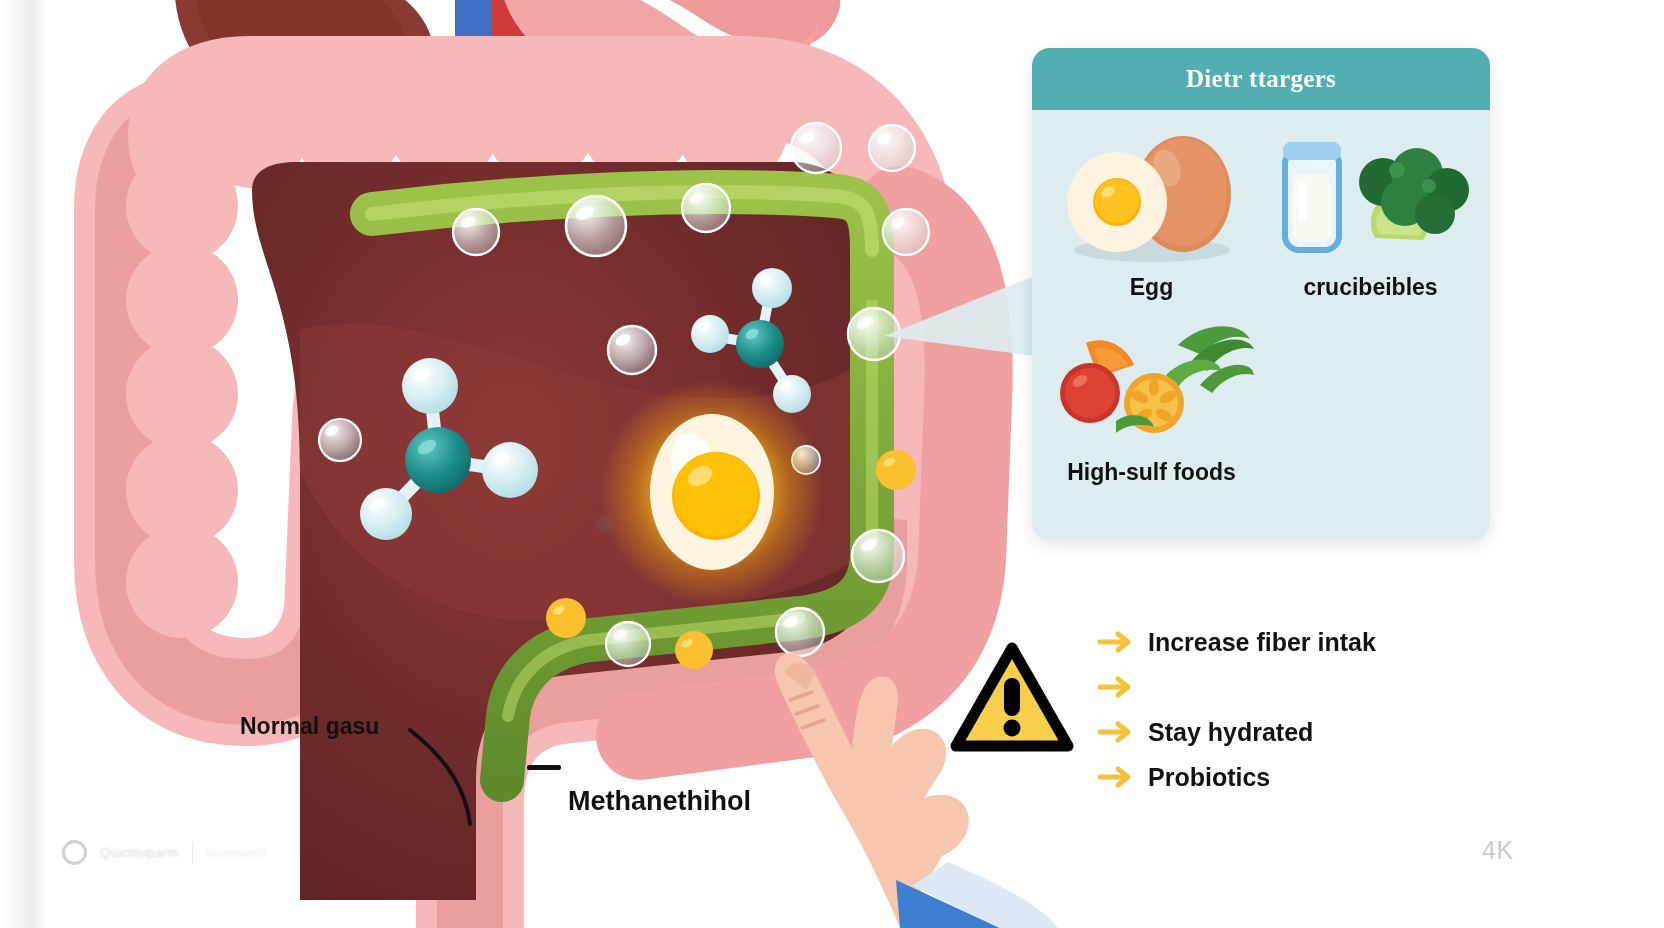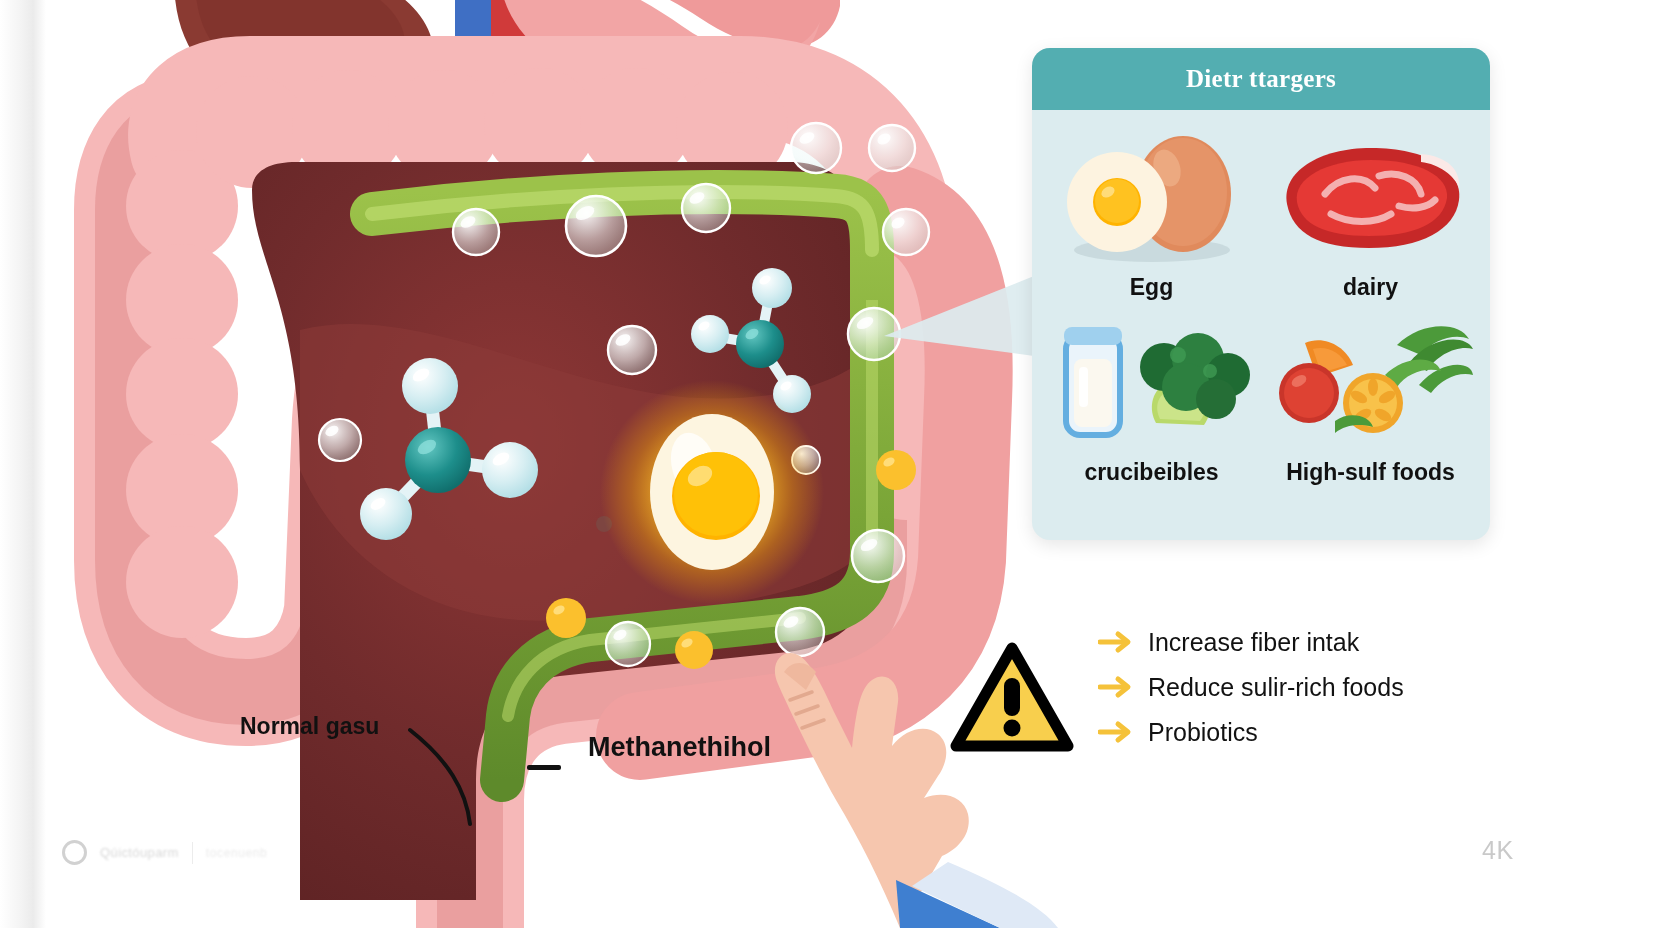--- a/index.html
+++ b/index.html
@@ -14,40 +14,40 @@
   
   .abs{position:absolute;}
 
   
   .lbl-h2s{left:288px;top:302px;width:300px;color:#ffffff;font-weight:bold;
            font-size:30px;line-height:38px;letter-spacing:.2px;
            text-shadow:0 1px 3px rgba(0,0,0,.35);}
   .lbl-h2s sub{font-size:21px;}
 
   .lbl-normal{left:240px;top:713px;font-size:23px;font-weight:bold;color:#111111;}
-  .lbl-methane{left:568px;top:732px;font-size:27px;font-weight:bold;color:#111111;margin-left:20px;}
+  .lbl-methane{left:568px;top:786px;font-size:27px;font-weight:bold;color:#111111;}
   .dash-lead{left:527px;top:765px;width:34px;height:5px;background:#111;border-radius:2px;}
 
   
   .card{left:1032px;top:48px;width:458px;height:492px;border-radius:18px;
         background:#dcecef;box-shadow:0 5px 18px rgba(0,0,0,.10);overflow:hidden;}
   .card-hd{height:62px;background:#53aeb1;display:flex;align-items:center;justify-content:center;}
   .card-hd span{color:#ffffff;font-size:25px;font-weight:bold;letter-spacing:.3px;font-family:Liberation Serif, serif;}
   .card-grid{display:grid;grid-template-columns:1fr 1fr;grid-template-rows:1fr 1fr;
              height:340px;padding:6px 10px 12px;box-sizing:border-box;}
   .cell{display:flex;flex-direction:column;align-items:center;justify-content:flex-start;
         padding-top:14px;box-sizing:border-box;}
   .cell .art{height:132px;display:flex;align-items:flex-end;justify-content:center;}
   .cell .cap{margin-top:12px;font-size:23px;font-weight:bold;color:#111111;text-align:center;}
 
   
   .recs{left:1098px;top:620px;width:520px;}
   .rec{display:flex;align-items:center;gap:16px;height:44px;margin-bottom:1px;}
   .rec .arw{width:34px;height:24px;flex:0 0 34px;}
-  .rec .txt{font-size:25px;font-weight:normal;color:#121212;white-space:nowrap;}
+  .rec .txt{font-size:25px;font-weight:bold;color:#121212;white-space:nowrap;}
 
   
   .warn{left:950px;top:640px;}
 
   
   .wm{left:62px;top:840px;display:flex;align-items:center;gap:13px;opacity:.34;}
   .wm-ring{width:19px;height:19px;border-radius:50%;border:3px solid #7b7b7b;}
   .wm-t1{font-size:13px;color:#8a8a8a;letter-spacing:.4px;filter:blur(.9px);}
   .wm-div{width:1px;height:22px;background:#c9c9c9;}
   .wm-t2{font-size:12px;color:#c2c2c2;letter-spacing:.6px;filter:blur(1.1px);}
@@ -341,38 +341,20 @@
             <ellipse cx="110" cy="36" rx="13" ry="19" fill="#f0b48e" opacity=".65" transform="rotate(-18 110 36)"></ellipse>
             <ellipse cx="60" cy="70" rx="50" ry="50" fill="#fdf3e0"></ellipse>
             <circle cx="60" cy="70" r="24" fill="#ffb300"></circle>
             <circle cx="60" cy="69" r="22" fill="#ffc220"></circle>
             <ellipse cx="51" cy="60" rx="7" ry="5" fill="#ffe08a" opacity=".85" transform="rotate(-30 51 60)"></ellipse>
           </svg>
         </div>
         <div class="cap">Egg</div>
       </div>
 
-      <div class="cell">
-        <div class="art">
-          <svg width="200" height="130" viewBox="0 0 200 130">
-            <path d="M16 72 C 10 40 48 16 100 16 C 156 16 192 38 188 68
-                     C 184 98 150 116 98 116 C 48 116 22 102 16 72 Z" fill="#c62828"></path>
-            <path d="M26 70 C 22 46 56 28 100 28 C 148 28 178 44 176 66
-                     C 172 92 142 104 98 104 C 54 104 30 92 26 70 Z" fill="#e53935"></path>
-            <g stroke="#f4b0b0" stroke-width="7" fill="none" stroke-linecap="round">
-              <path d="M54 62 C 68 44 92 42 104 56"></path>
-              <path d="M108 44 C 126 38 146 46 150 62"></path>
-              <path d="M60 82 C 78 92 104 92 120 82"></path>
-              <path d="M128 74 C 142 78 156 76 164 68"></path>
-            </g>
-            <path d="M150 22 C 176 24 190 38 188 56 C 184 44 168 32 150 30 Z" fill="#fbe9e7"></path>
-          </svg>
-        </div>
-        <div class="cap">dairy</div>
-      </div>
 
       <div class="cell">
         <div class="art">
           <svg width="200" height="132" viewBox="0 0 200 132">
 
             <rect x="14" y="20" width="54" height="100" rx="14" fill="#eaf4fb" stroke="#64aee0" stroke-width="6"></rect>
             <rect x="22" y="44" width="38" height="68" rx="8" fill="#fbf8ef"></rect>
             <rect x="12" y="12" width="58" height="18" rx="8" fill="#9fd0ee"></rect>
             <rect x="27" y="52" width="9" height="40" rx="4" fill="#ffffff" opacity=".9"></rect>
 
@@ -439,23 +421,29 @@
         <path d="M20 4 L 30 12 L 20 20" stroke="#f5c23a" stroke-width="5" stroke-linecap="round" stroke-linejoin="round" fill="none"></path>
       </svg>
       <span class="txt">Increase fiber intak</span>
     </div>
 
     <div class="rec">
       <svg class="arw" viewBox="0 0 34 24">
         <path d="M2 12 H 26" stroke="#f5c23a" stroke-width="5" stroke-linecap="round" fill="none"></path>
         <path d="M20 4 L 30 12 L 20 20" stroke="#f5c23a" stroke-width="5" stroke-linecap="round" stroke-linejoin="round" fill="none"></path>
       </svg>
-      <span class="txt">Reduce sulir-rich foods</span>
-    </div>
-
+    </div>
+
+    <div class="rec">
+      <svg class="arw" viewBox="0 0 34 24">
+        <path d="M2 12 H 26" stroke="#f5c23a" stroke-width="5" stroke-linecap="round" fill="none"></path>
+        <path d="M20 4 L 30 12 L 20 20" stroke="#f5c23a" stroke-width="5" stroke-linecap="round" stroke-linejoin="round" fill="none"></path>
+      </svg>
+      <span class="txt">Stay hydrated</span>
+    </div>
 
     <div class="rec">
       <svg class="arw" viewBox="0 0 34 24">
         <path d="M2 12 H 26" stroke="#f5c23a" stroke-width="5" stroke-linecap="round" fill="none"></path>
         <path d="M20 4 L 30 12 L 20 20" stroke="#f5c23a" stroke-width="5" stroke-linecap="round" stroke-linejoin="round" fill="none"></path>
       </svg>
       <span class="txt">Probiotics</span>
     </div>
 
   </div>

